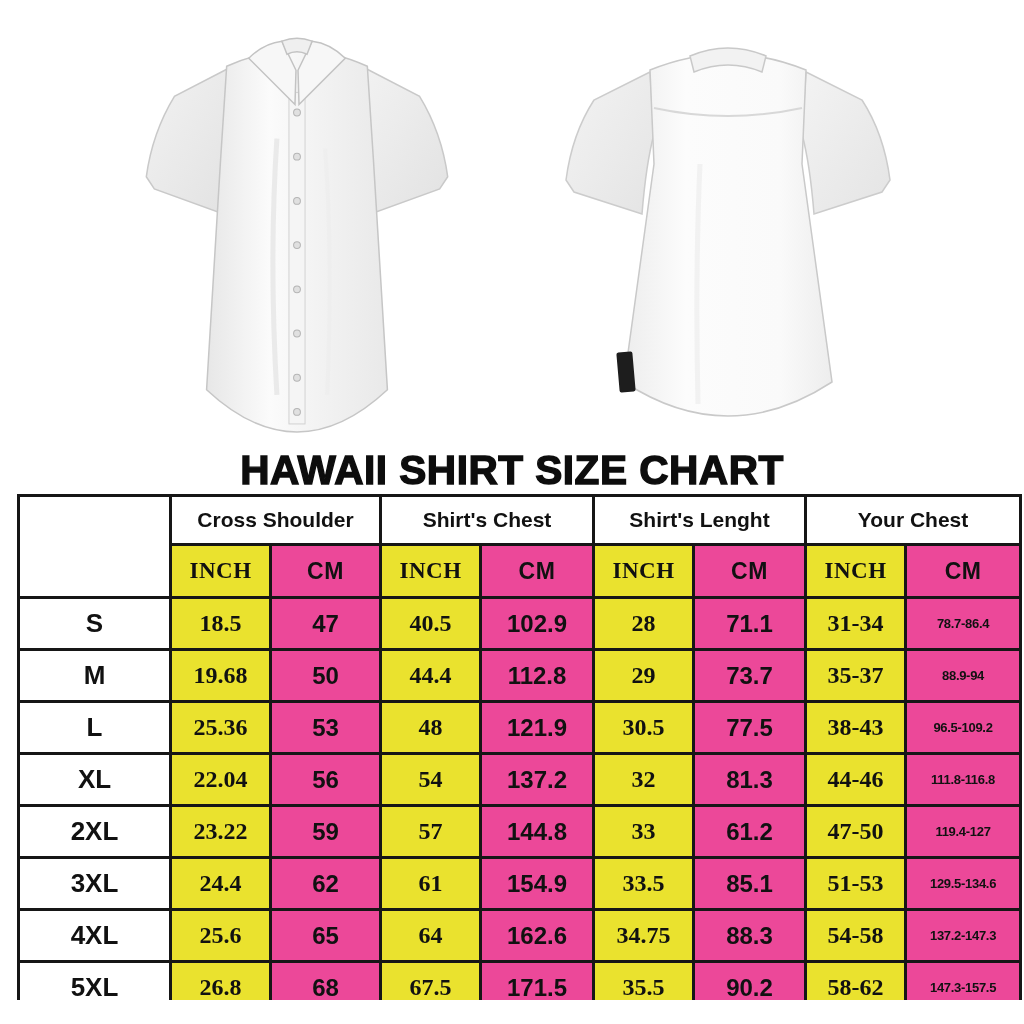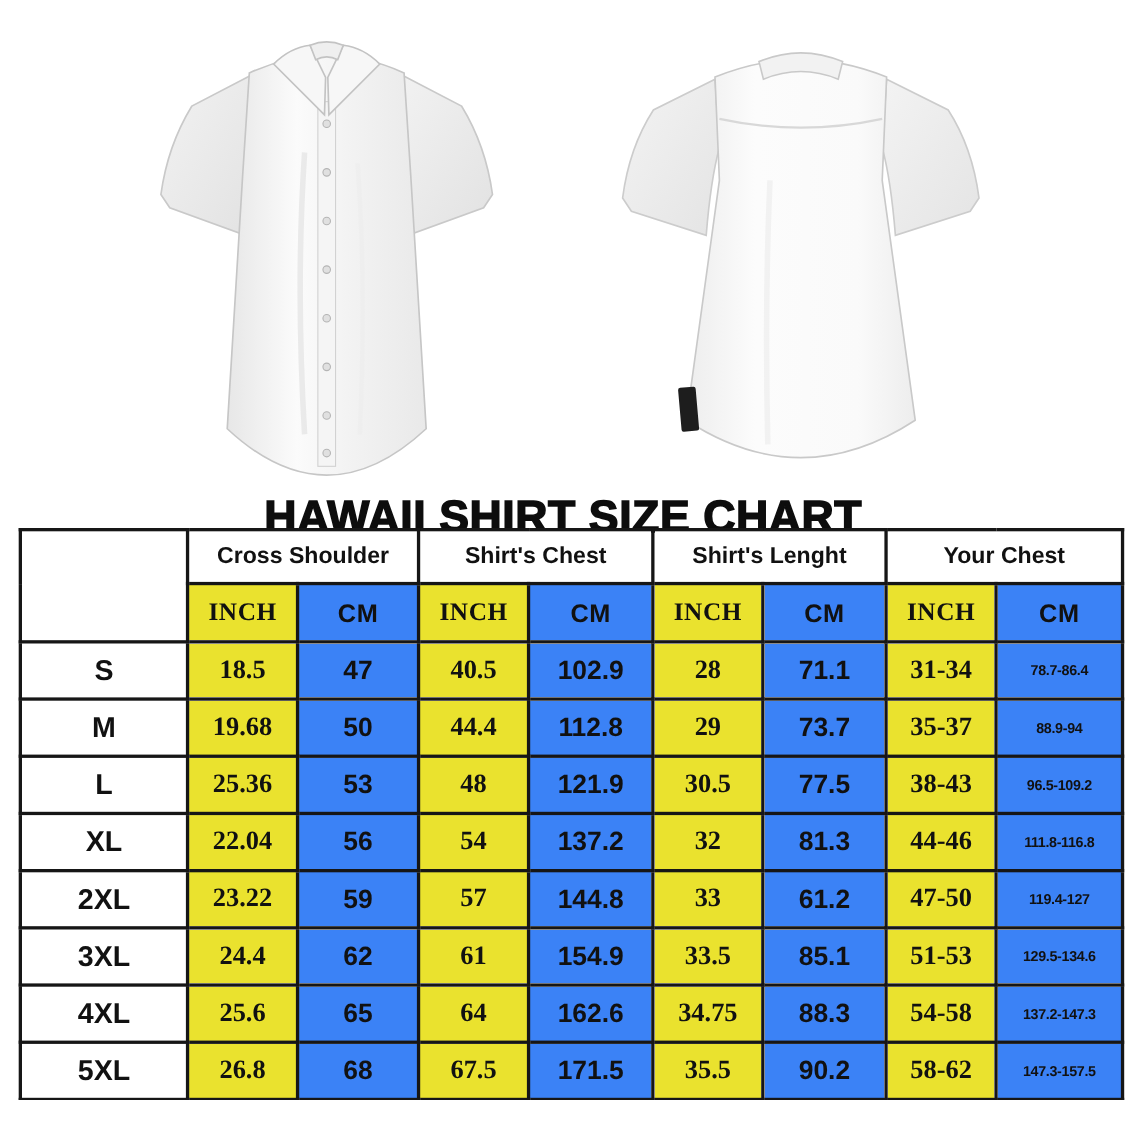--- a/index.html
+++ b/index.html
@@ -14,36 +14,36 @@
 
   .title {
     position:absolute; top:447px; left:0; width:100%;
     text-align:center; font-size:41px; font-weight:bold;
     letter-spacing:0.5px; color:#0d0d0d;
     -webkit-text-stroke:1.4px #0d0d0d;
     transform:scaleX(0.99); white-space:nowrap;
   }
 
   table.size-chart {
-    position:absolute; left:17px; top:480px; width:1000px;
+    position:absolute; left:17px; top:494px; width:1000px;
     border-collapse:collapse; table-layout:fixed;
     border:3px solid var(--bd);
     padding-left:12px;
   }
   .size-chart th, .size-chart td {
     border:3px solid var(--bd); text-align:center; vertical-align:middle;
     font-weight:bold; color:var(--txt); padding:0; overflow:hidden;
   }
   .size-chart tr.groups th { height:49px; font-size:21px; background:#ffffff; }
   .size-chart tr.units th  { height:53px; font-size:23px; letter-spacing:0.5px; }
   .size-chart tbody th.size { font-size:26px; background:#ffffff; }
   .size-chart tbody tr { height:52px; }
   .size-chart td { font-size:24px; background:#ffffff; }
   .size-chart .inch { background:var(--hl);font-family:Liberation Serif, serif; }
-  .size-chart .cm { background:#3b82f6; }
+  .size-chart .cm { background:#ec4899; }
   .size-chart td.small { font-size:13px; letter-spacing:-0.3px; }
   .size-chart th.corner { background:#ffffff; }
 </style>
 </head>
 <body>
 
 <div class="stage">
 
   <svg class="shirt shirt-front" viewBox="0 0 340 428" aria-hidden="true">
     <defs>

